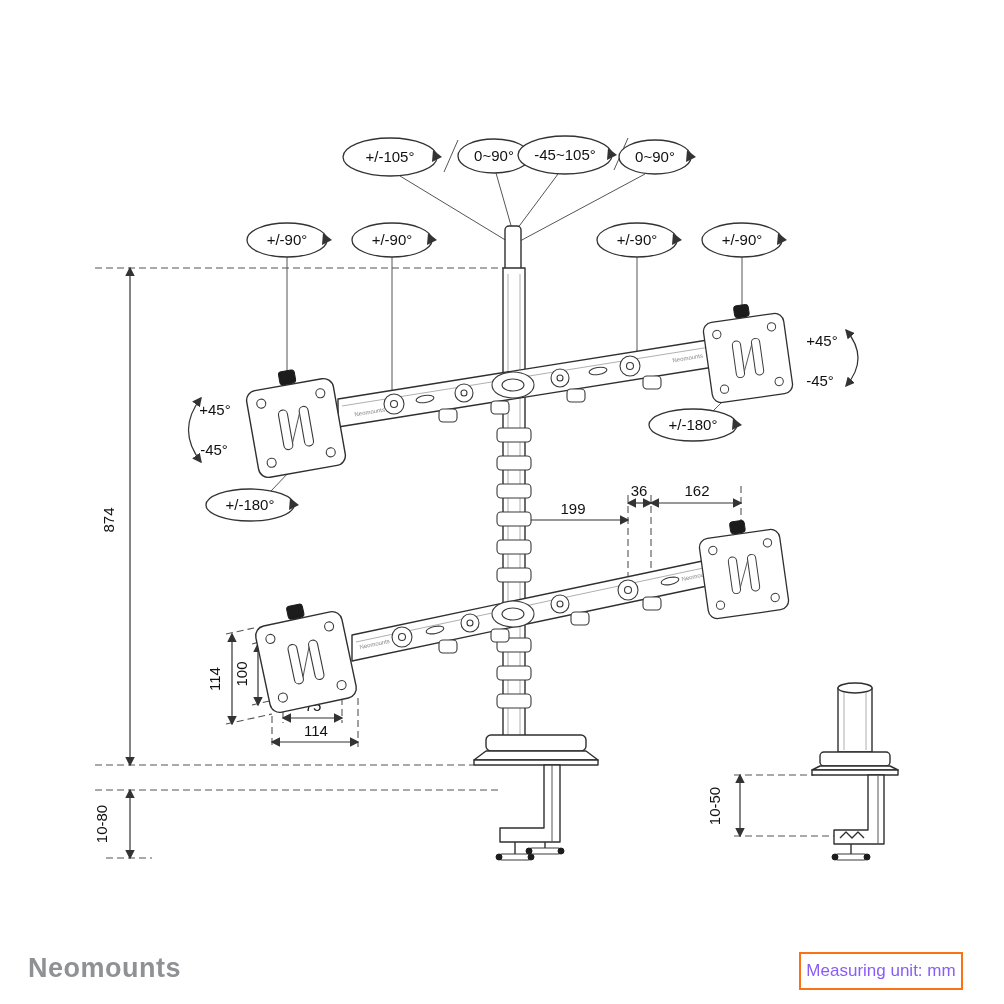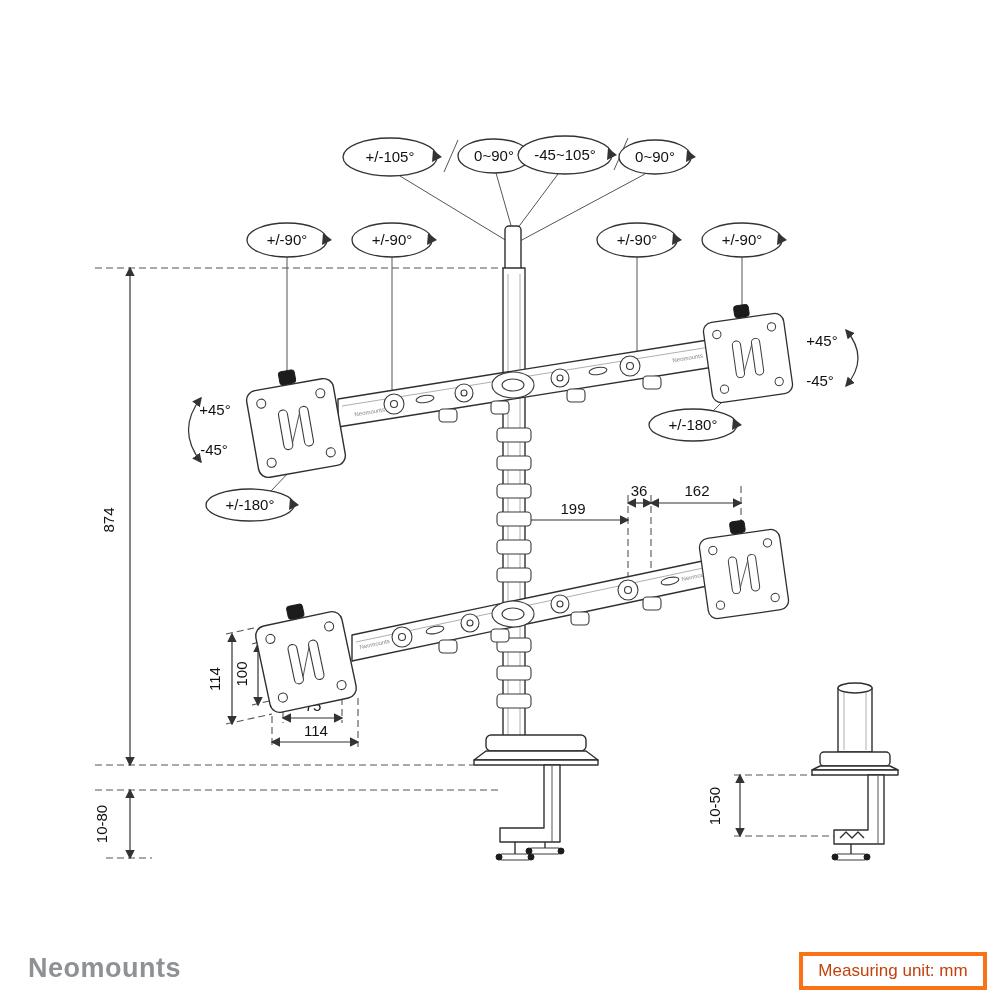--- a/index.html
+++ b/index.html
@@ -15,23 +15,23 @@
   .fw2{fill:#fff;stroke:#3a3a3a;stroke-width:1.1;stroke-linejoin:round;}
   .dash{stroke:#555;stroke-width:1.1;fill:none;stroke-dasharray:7 4;}
   .dimln{stroke:#333;stroke-width:1.2;fill:none;}
   .thin{stroke:#555;stroke-width:1;fill:none;}
   .lite{stroke:#9a9a9a;stroke-width:0.8;fill:none;}
   .ell{fill:#fff;stroke:#333;stroke-width:1.3;}
   .blk{fill:#1c1c1c;stroke:#1c1c1c;}
   .ah{fill:#333;}
   .brand{position:absolute;left:28px;top:953px;font-size:27px;font-weight:bold;
          color:#8f9295;letter-spacing:0.5px;}
-  .unitbox{position:absolute;left:799px;top:952px;width:188px;height:38px;
-           border:4px solid #f97316;box-sizing:border-box;display:flex;align-items:center;
-           justify-content:center;font-size:17px;color:#c2410c;background:#fff;}
+  .unitbox{position:absolute;left:799px;top:952px;width:164px;height:38px;
+           border:2px solid #f97316;box-sizing:border-box;display:flex;align-items:center;
+           justify-content:center;font-size:17px;color:#8b5cf6;background:#fff;}
 </style>
 </head>
 <body>
 
 <div class="page">
 <svg width="1004" height="1004" viewBox="0 0 1004 1004">
   <defs>
     <marker id="arr" viewBox="0 0 10 10" refX="8.5" refY="5" markerWidth="8" markerHeight="8" orient="auto-start-reverse">
       <path d="M0,0L10,5L0,10Z" fill="#333"></path>
     </marker>

